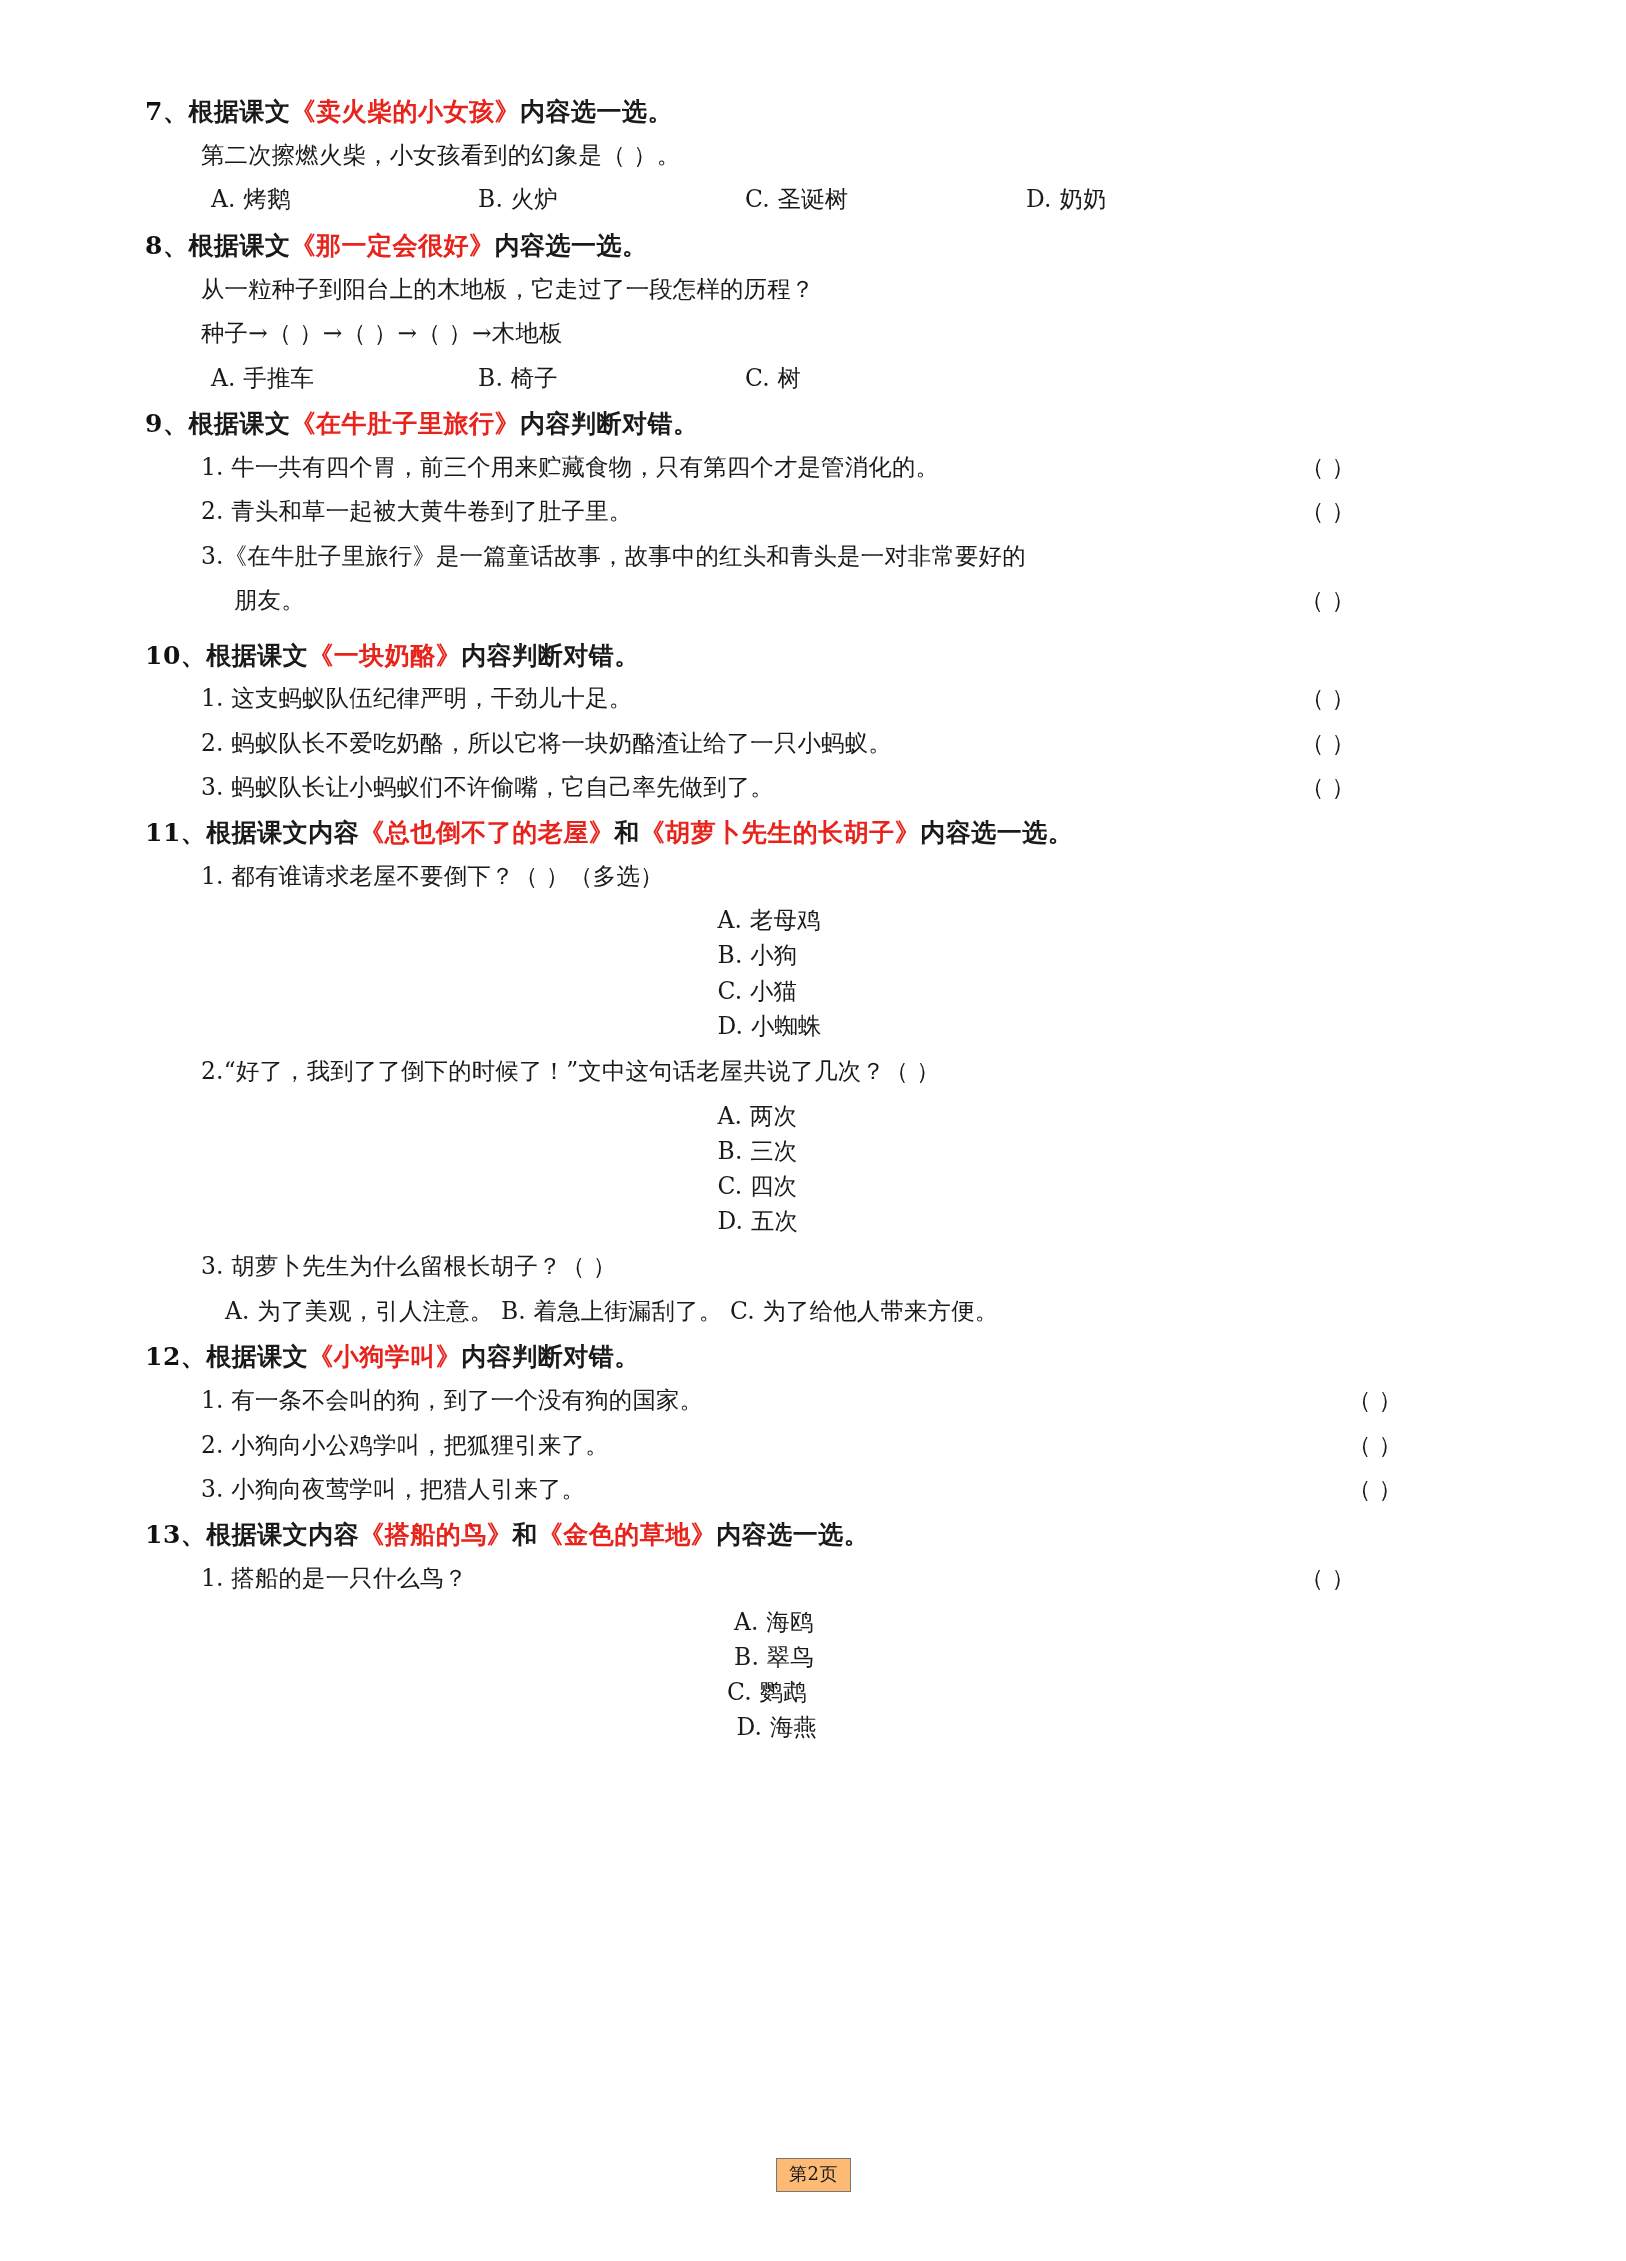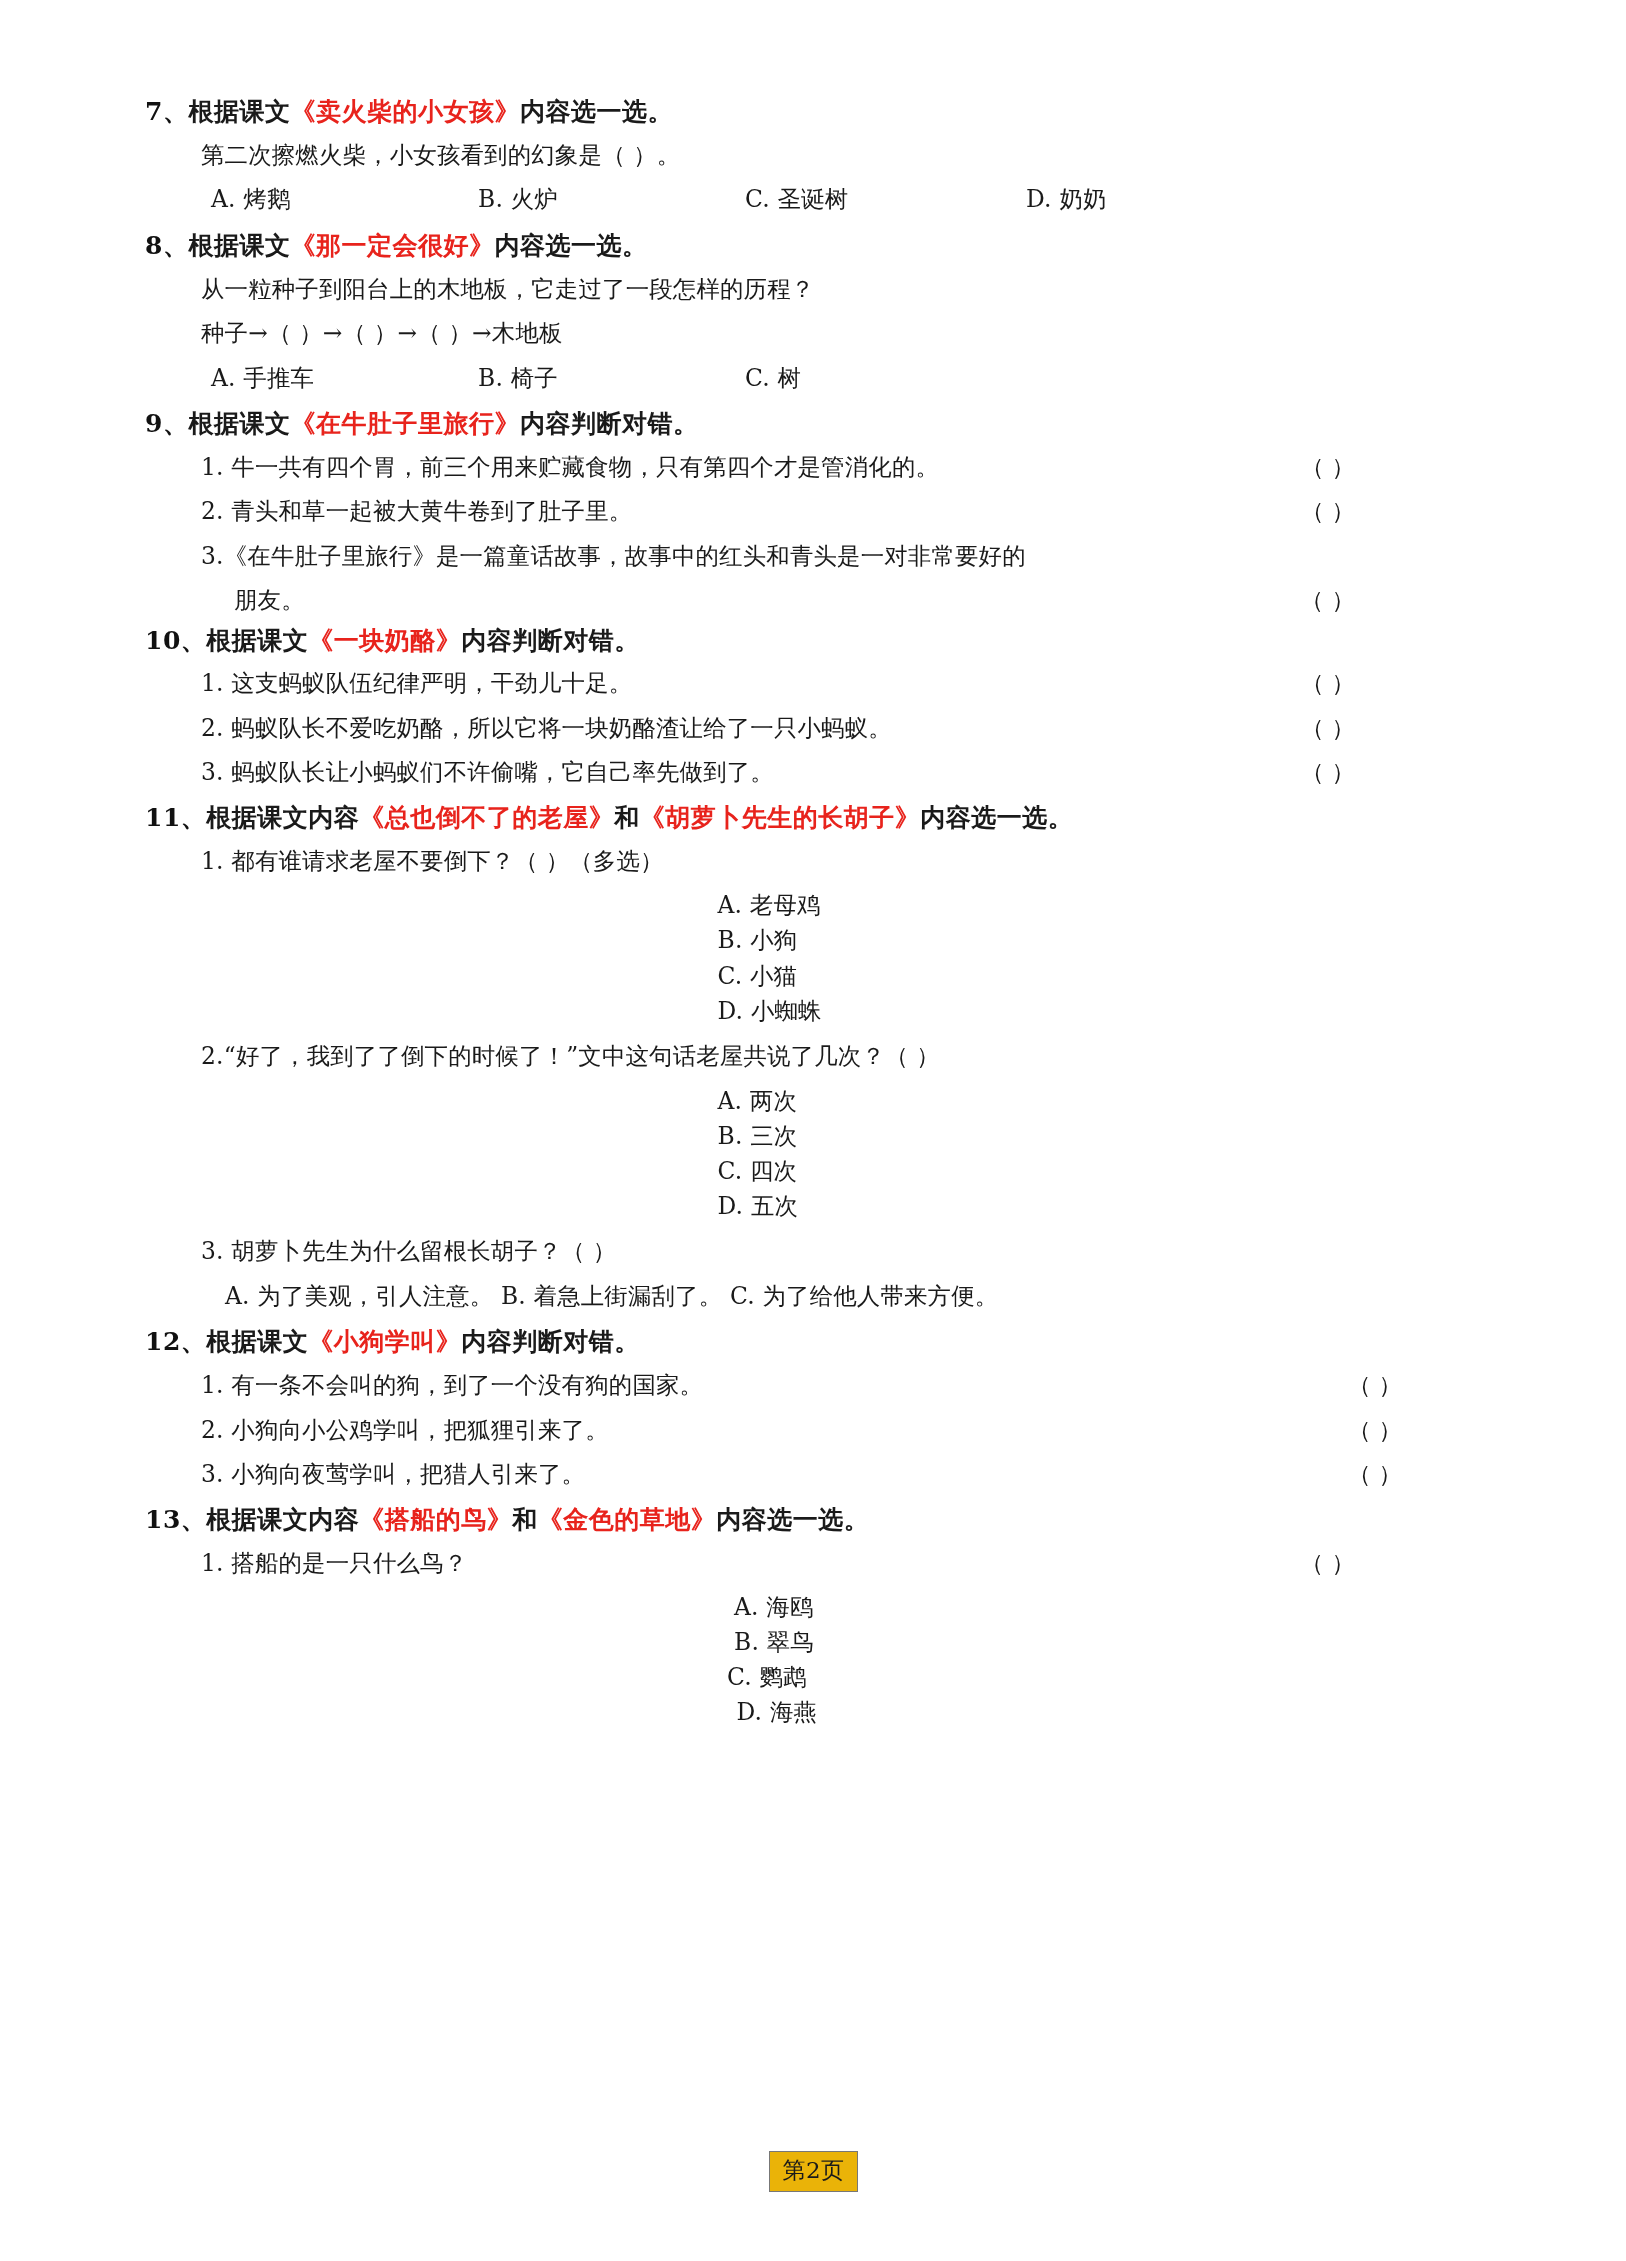--- a/index.html
+++ b/index.html
@@ -85,21 +85,21 @@
     right: 155px;
     top: 0;
     letter-spacing: 0;
   }
   .tf-line.narrow .paren {
     right: 108px;
   }
   .tf-cont {
     font-size: 23.4px;
     line-height: 1.5;
-    margin: 0 0 4px 0;
+    margin: 0 0 19px 0;
     padding-left: 117px;
     position: relative;
     letter-spacing: 0.2px;
   }
   .tf-cont .paren {
     position: absolute;
     right: 155px;
     top: 0;
   }
   .sub-q {
@@ -131,23 +131,23 @@
     position: absolute;
     left: 0;
     bottom: 69px;
     width: 100%;
     text-align: center;
   }
   .footer .pagebox {
     display: inline-block;
     border: 0.9px solid #777;
     padding: 3.7px 12px 4.7px 12px;
-    font-size: 23px;
+    font-size: 18px;
     letter-spacing: 0.5px;
-    background: #eab308;
+    background: #fdba74;
   }
 </style>
 </head>
 <body>
 
 <div class="page">
 
   <div class="q-block">
     <p class="q-head">
       <span class="num">7、</span><span>根据课文</span><span class="red">《卖火柴的小女孩》</span><span>内容选一选。</span>

